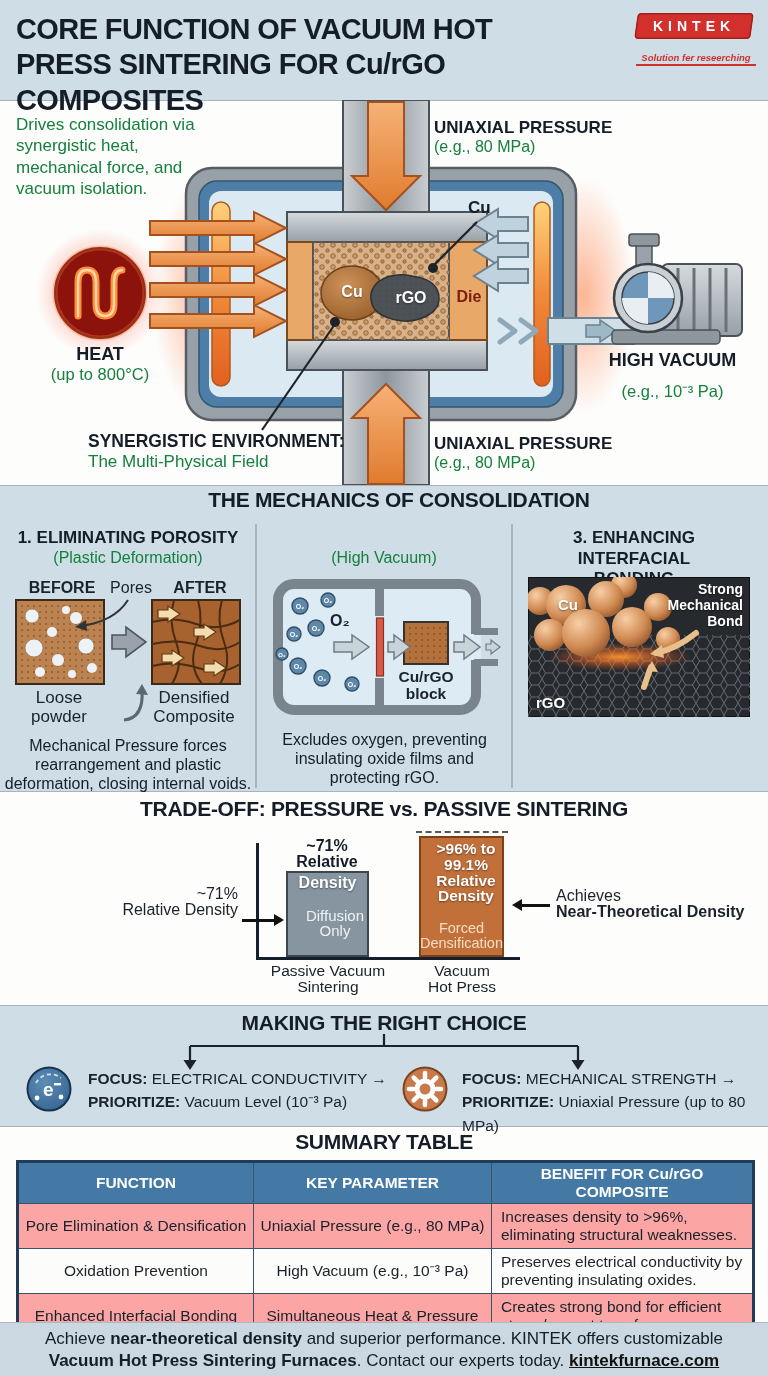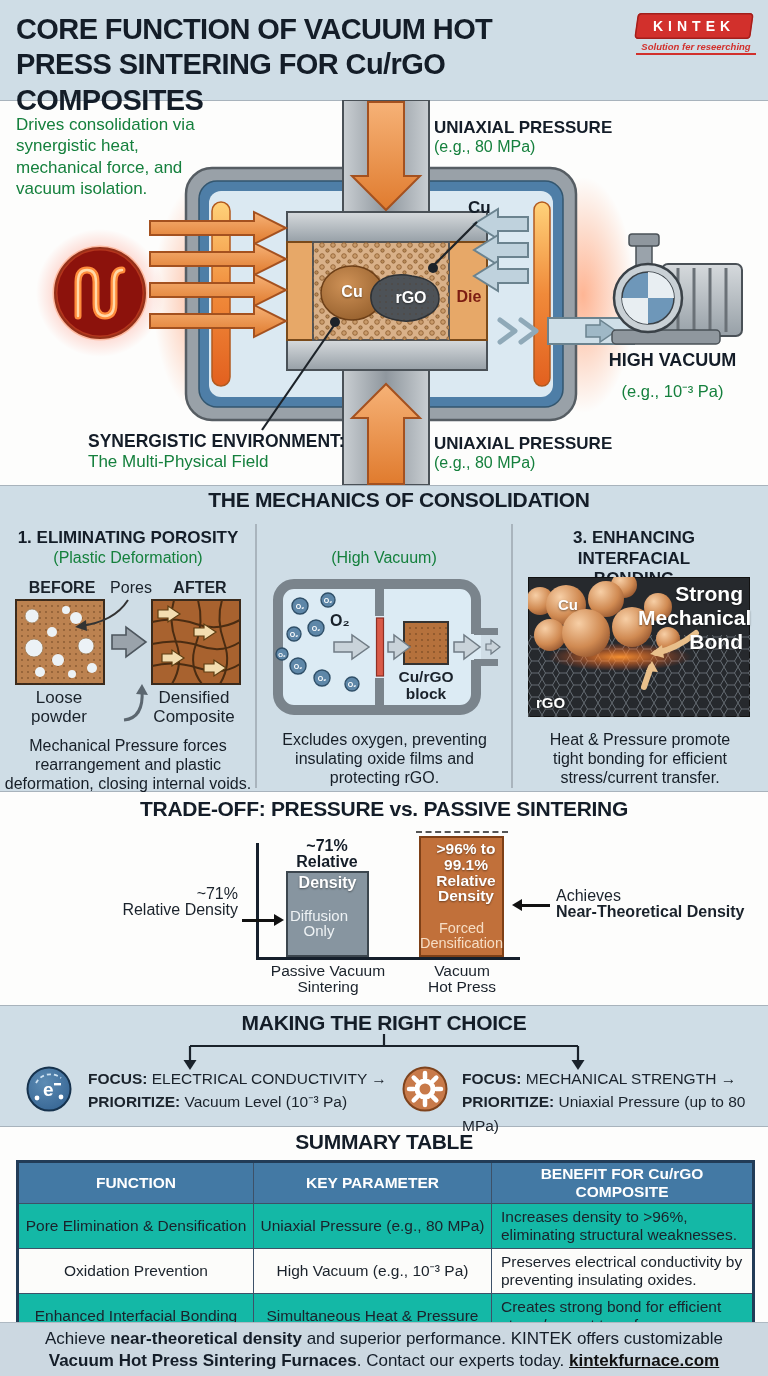--- a/index.html
+++ b/index.html
@@ -19,39 +19,39 @@
             display:flex;align-items:center;justify-content:center;box-shadow:0 0 0 1.5px #a21f1c inset;}
   .logo-box span{color:#fff;font-weight:bold;font-size:14px;letter-spacing:5px;transform:skewX(8deg);}
   .tagline{color:#d2302c;font-style:italic;font-weight:bold;font-size:9.5px;text-align:center;}
   .tag-rule{background:#d2302c;height:1.5px;}
   table.sum{border-collapse:collapse;width:736px;table-layout:fixed;background:#fcfcfa;}
   table.sum th,table.sum td{border:1.5px solid #3d5168;font-family:"Liberation Sans",sans-serif;}
   table.sum{border:3px solid #223c57;}
   table.sum th{background:#4379a4;color:#fff;font-size:15.5px;font-weight:bold;height:30px;padding:2px 4px;}
   table.sum td{font-size:15.5px;height:40px;padding:2px 6px;text-align:center;line-height:1.15;}
   table.sum td.lft{text-align:left;padding-left:9px;}
-  tr.alt{background:#14b8a6;}
+  tr.alt{background:#fca5a5;}
   .barlbl{display:block;line-height:1.02;}
   a.flink{color:#111;font-weight:bold;text-decoration:underline;cursor:pointer;text-align:right;}
 </style>
 </head>
 <body>
 
 <div class="page">
 
   <div class="abs band" style="left:0;top:0;width:768px;height:100px;border-top:none;"></div>
   <div class="abs h1" style="left:16px;top:12px;width:620px;">
     <div>CORE FUNCTION OF VACUUM HOT</div>
     <div>PRESS SINTERING FOR Cu/rGO COMPOSITES</div>
   </div>
   <div class="abs" style="left:636px;top:13px;width:124px;">
     <div class="logo-box">
       <span>KINTEK</span>
     </div>
-    <div class="tagline" style="width:120px;margin-top:2px;">Solution fer reseerching</div>
+    <div class="tagline" style="width:120px;margin-top:13px;">Solution fer reseerching</div>
     <div class="tag-rule" style="width:120px;margin-top:1px;"></div>
   </div>
 
   <svg class="abs" style="left:0;top:100px;" width="768" height="385" viewBox="0 100 768 385">
     <defs>
       <linearGradient id="metalV" x1="0" y1="0" x2="1" y2="0">
         <stop offset="0" stop-color="#c9ced2"></stop>
           <stop offset="0.5" stop-color="#8f979e"></stop>
           <stop offset="1" stop-color="#c9ced2"></stop>
       </linearGradient>
@@ -171,20 +171,24 @@
 
   <div class="abs lbl" style="left:16px;top:114px;width:188px;font-size:17px;line-height:1.26;">Drives consolidation via synergistic heat, mechanical force, and vacuum isolation.</div>
   <div class="abs" style="left:434px;top:118px;width:220px;">
     <div class="lbl-b">UNIAXIAL PRESSURE</div>
     <div class="lbl">(e.g., 80 MPa)</div>
   </div>
   <div class="abs lbl-b" style="left:468px;top:198px;">Cu</div>
   <div class="abs whl ctr" style="left:335px;top:283px;width:34px;font-size:16px;">Cu</div>
   <div class="abs whl ctr" style="left:386px;top:289px;width:50px;font-size:16px;">rGO</div>
   <div class="abs ctr b" style="left:447px;top:288px;width:44px;font-size:16px;color:#7c1d12;">Die</div>
+  <div class="abs ctr" style="left:35px;top:344px;width:130px;">
+    <div class="lbl-b" style="font-size:18px;">HEAT</div>
+    <div class="lbl" style="font-size:16.5px;">(up to 800°C)</div>
+  </div>
   <div class="abs ctr" style="left:590px;top:350px;width:165px;">
     <div class="lbl-b" style="font-size:18px;">HIGH VACUUM</div>
     <div class="lbl" style="font-size:16.5px;margin-top:8px;">(e.g., 10⁻³ Pa)</div>
   </div>
   <div class="abs" style="left:88px;top:431px;width:300px;">
     <div class="lbl-b" style="font-size:17.5px;">SYNERGISTIC ENVIRONMENT:</div>
     <div class="lbl" style="font-size:17px;">The Multi-Physical Field</div>
   </div>
   <div class="abs" style="left:434px;top:434px;width:220px;">
     <div class="lbl-b">UNIAXIAL PRESSURE</div>
@@ -302,40 +306,39 @@
     <circle cx="22" cy="58" r="16" fill="url(#cuS)"></circle>
     <circle cx="58" cy="56" r="24" fill="url(#cuS)"></circle>
     <circle cx="104" cy="50" r="20" fill="url(#cuS)"></circle>
     <circle cx="140" cy="62" r="12" fill="url(#cuS)"></circle>
     <path d="M168 56 Q 148 72 128 76" fill="none" stroke="#e9c08b" stroke-width="6" stroke-linecap="round"></path>
     <path d="M134 68 l-12 9 l14 4 z" fill="#e9c08b"></path>
     <path d="M116 110 Q 120 98 123 90" fill="none" stroke="#e9c08b" stroke-width="6" stroke-linecap="round"></path>
     <path d="M118 94 l6 -10 l6 11 z" fill="#e9c08b"></path>
   </svg>
   <div class="abs whl ctr" style="left:548px;top:596px;width:40px;font-size:15px;">Cu</div>
-  <div class="abs whl" style="left:638px;top:582px;width:105px;font-size:21px;line-height:1.14;text-align:right;">Strong Mechanical Bond</div>
+  <div class="abs whl" style="left:638px;top:582px;width:105px;font-size:14px;line-height:1.14;text-align:right;">Strong Mechanical Bond</div>
   <div class="abs whl" style="left:536px;top:694px;font-size:15px;">rGO</div>
-  <div class="abs cap" style="left:534px;top:730px;width:212px;">Heat &amp; Pressure promote tight bonding for efficient stress/current transfer.</div>
 
   <div class="abs sect-title" style="top:797px;">TRADE-OFF: PRESSURE vs. PASSIVE SINTERING</div>
 
   <div class="abs" style="left:0;top:790px;width:768px;height:215px;">
     <div class="abs" style="left:256px;top:53px;width:3px;height:117px;background:#16202c;"></div>
     <div class="abs" style="left:256px;top:167px;width:264px;height:3px;background:#16202c;"></div>
     <div class="abs" style="left:416px;top:41px;width:92px;border-top:2px dashed #555;"></div>
 
     <div class="abs" style="left:286px;top:81px;width:83px;height:86px;background:#8795a0;border:2px solid #3c464e;box-sizing:border-box;"></div>
     <div class="abs" style="left:419px;top:46px;width:85px;height:121px;background:#c1703a;border:2px solid #7e4017;box-sizing:border-box;"></div>
 
     <div class="abs ctr b" style="left:277px;top:48px;width:100px;font-size:16px;line-height:1.05;color:#141d28;">
       <span class="barlbl">~71%</span>
       <span class="barlbl">Relative</span>
     </div>
     <div class="abs ctr whl" style="left:286px;top:84px;width:83px;font-size:16px;">Density</div>
-    <div class="abs ctr" style="left:286px;top:118px;width:66px;font-size:15px;line-height:1.1;color:#eef2f4;">
+    <div class="abs ctr" style="left:286px;top:118px;width:66px;font-size:15px;line-height:1.1;color:#eef2f4;padding-left:16px;">
       <span class="barlbl">Diffusion</span>
       <span class="barlbl">Only</span>
     </div>
 
     <div class="abs ctr whl" style="left:419px;top:51px;width:94px;font-size:15.5px;line-height:1.04;">
       <span class="barlbl">&gt;96% to</span>
       <span class="barlbl">99.1%</span>
       <span class="barlbl">Relative</span>
       <span class="barlbl">Density</span>
     </div>

